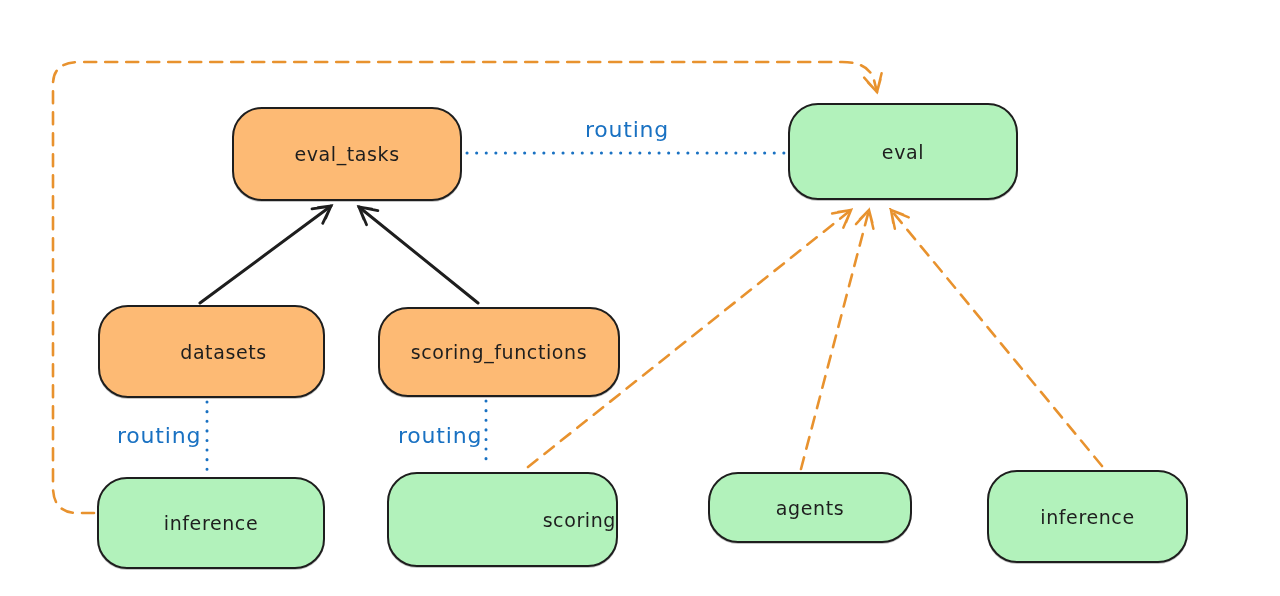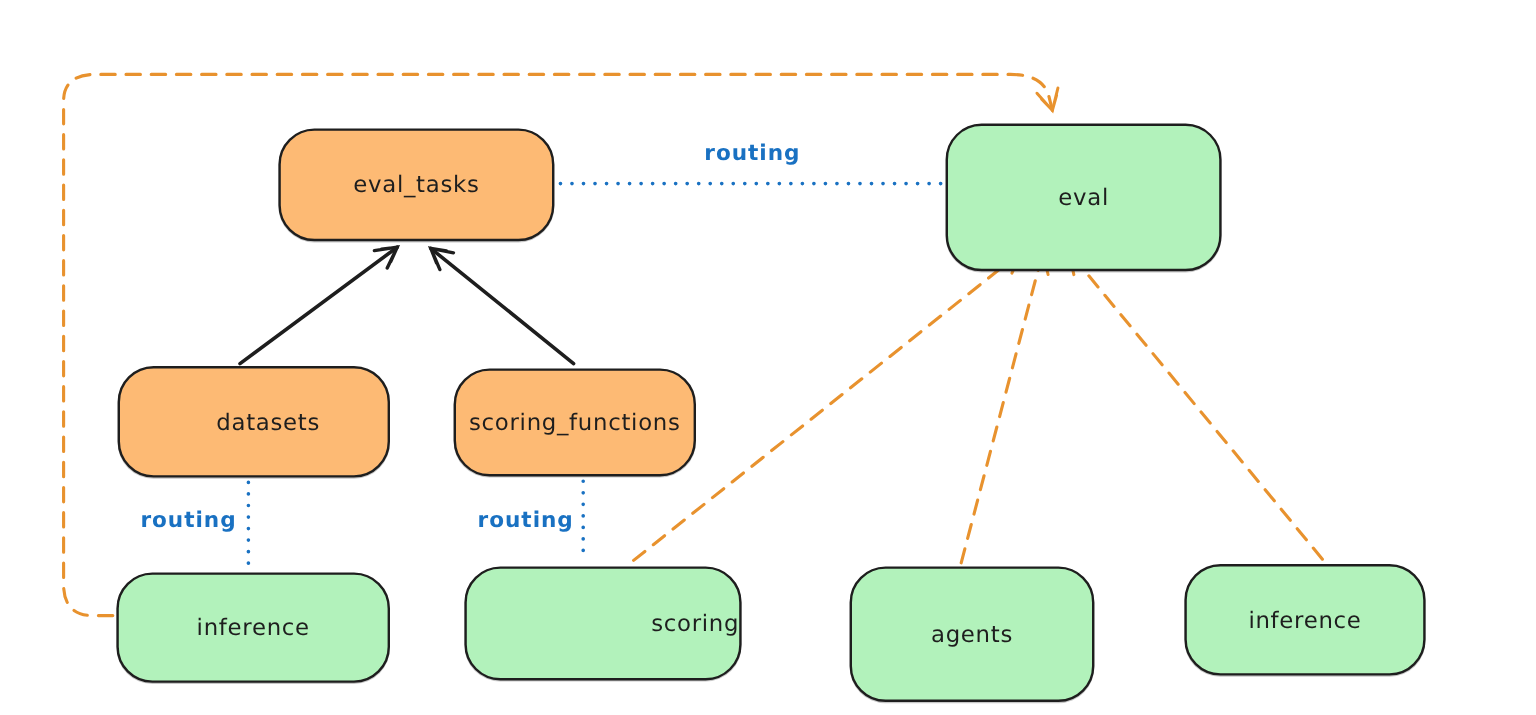--- a/index.html
+++ b/index.html
@@ -31,33 +31,33 @@
     justify-content: center;
     font-size: 19px;
     letter-spacing: 0.6px;
     color: #1e1e1e;
     box-shadow: 0 1px 0 rgba(30,30,30,0.25);
   }
   .node-blue  { background: #fdba74; }
   .node-green { background: #b2f2bb; }
 
   .n-eval_tasks        { left: 232px; top: 107px; width: 230px; height: 94px; }
-  .n-eval              { left: 788px; top: 103px; width: 230px; height: 123px; }
+  .n-eval              { left: 788px; top: 103px; width: 230px; height: 97px; }
   .n-datasets          { left:  98px; top: 305px; width: 227px; height: 93px; padding-left: 24px; }
-  .n-scoring_functions { left: 378px; top: 307px; width: 202px; height: 90px; }
+  .n-scoring_functions { left: 378px; top: 307px; width: 242px; height: 90px; }
   .n-datasetio         { left:  97px; top: 477px; width: 228px; height: 92px; }
   .n-scoring           { left: 387px; top: 472px; width: 231px; height: 95px; justify-content: flex-end; }
-  .n-agents            { left: 708px; top: 472px; width: 204px; height: 113px; }
+  .n-agents            { left: 708px; top: 472px; width: 204px; height: 71px; }
   .n-inference         { left: 987px; top: 470px; width: 201px; height: 93px; }
 
   .edge-label {
     position: absolute;
     color: #1971c2;
-    font-size: 18px;
-    font-weight: 700;
+    font-size: 22px;
+    font-weight: 400;
     letter-spacing: 0.8px;
     white-space: nowrap;
   }
   .l-top  { left: 581px; top: 117px; width: 92px; text-align: center; }
   .l-left { left: 117px; top: 423px; width: 80px; text-align: center; }
   .l-mid  { left: 398px; top: 423px; width: 80px; text-align: center; }
 </style>
 </head>
 <body>
 

